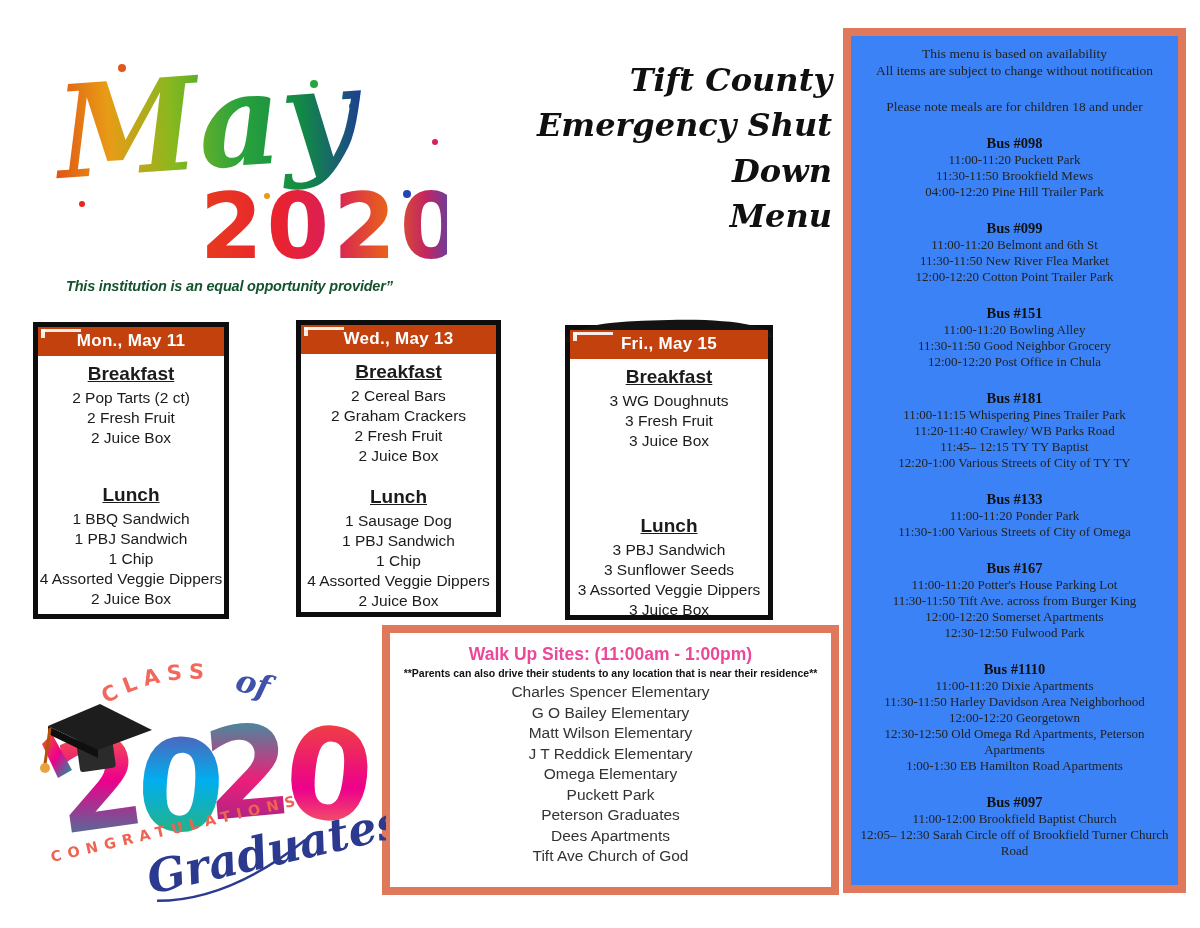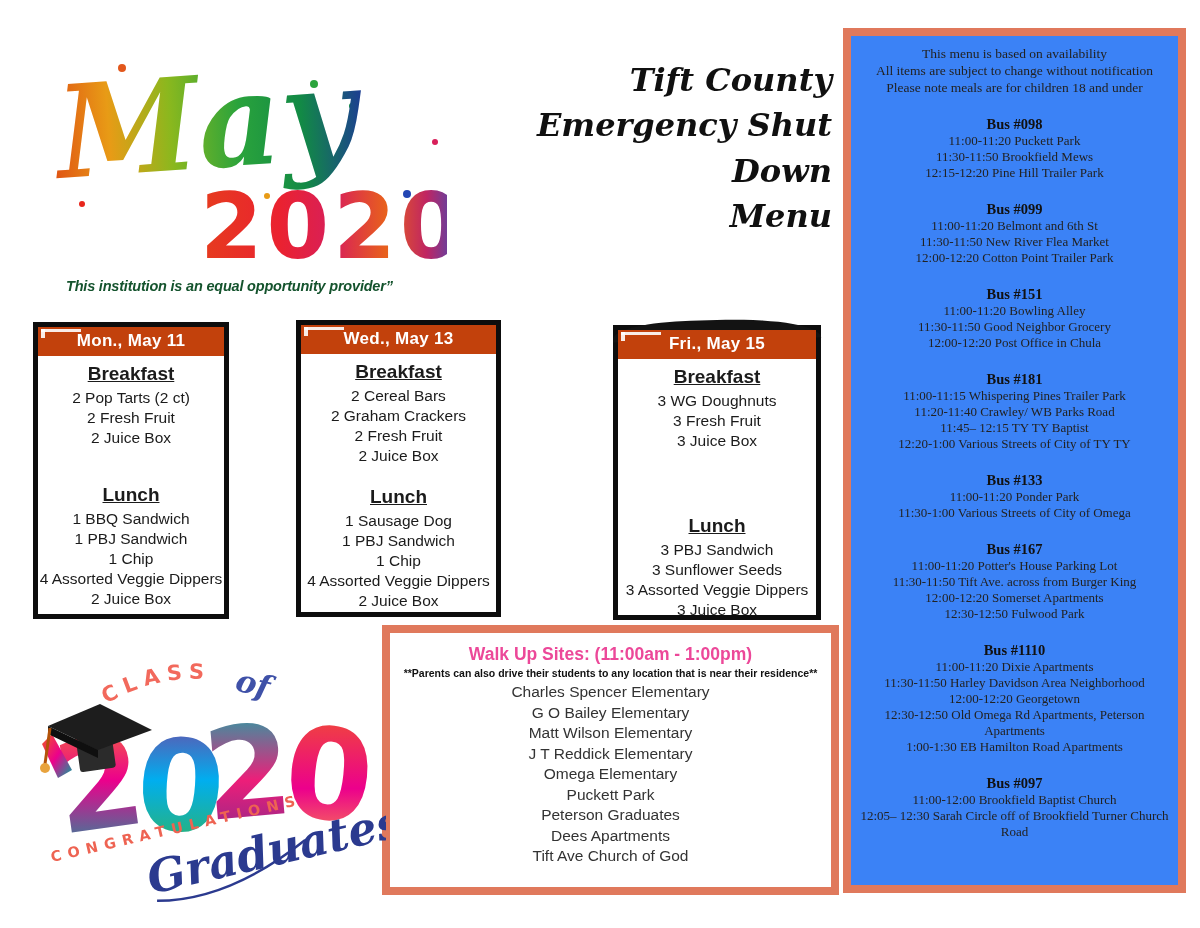--- a/index.html
+++ b/index.html
@@ -27,35 +27,35 @@
   .day-header::after { content:""; position:absolute; left:3px; top:2px;
     width:4px; height:9px; background:#fff; opacity:.9; }
   .day-body { text-align:center; padding-top:7px; color:#1b1b1b; }
   .meal-heading { font-size:19px; font-weight:bold; text-decoration:underline;
     margin-bottom:3px; }
   .meal-item { font-size:15.5px; line-height:20px; }
   .lunch-gap-0 { margin-top:36px; } .lunch-gap-1 { margin-top:20px; } .lunch-gap-2 { margin-top:64px; }
 
   #day-box-0 { left:33px;  top:322px; width:196px; height:297px; }
   #day-box-1 { left:296px; top:320px; width:205px; height:297px; }
-  #day-box-2 { left:565px; top:325px; width:208px; height:295px;margin-left:48px; }
+  #day-box-2 { left:565px; top:325px; width:208px; height:295px; }
 
   
   #walkup-box { left:382px; top:625px; width:457px; height:270px;
     border:8px solid #e0795c; background:#fff; text-align:center; padding-top:11px; }
   .wu-title { font-weight:bold; font-size:17.5px; color:#ec4899; }
   .wu-note  { font-weight:bold; font-size:10.5px; margin:2px 0 3px; color:#111; }
   .wu-site  { font-size:15.5px; line-height:20.5px; color:#333; }
 
   
   #bus-panel { left:843px; top:28px; width:343px; height:865px;
     border:8px solid #e0795c; background:#3b82f6; text-align:center;
     padding:9px 5px;font-family:Liberation Serif, serif; }
   .rp-note { font-size:13.5px; line-height:17px; color:#222; }
-  .rp-age  { font-size:13.5px; line-height:17px; color:#222; }
+  .rp-age  { font-size:13.5px; line-height:17px; margin-top:19px; color:#222; }
   .bus { margin-top:19px; }
   .bus-name { font-weight:bold; font-size:14.5px; line-height:18px; color:#111; }
   .bus-stop { font-size:13px; line-height:16px; color:#222; }
 
   
   #may-art  { left:52px; top:46px; }
   #grad-art { left:38px; top:646px; }
   text { font-family:"DejaVu Sans", sans-serif; }
   .script { font-family:"DejaVu Serif", serif; font-style:italic; font-weight:bold; }
 </style>
@@ -180,21 +180,21 @@
 <div id="bus-panel" class="abs">
   <div class="rp-note">This menu is based on availability</div>
   <div class="rp-note">All items are subject to change without notification</div>
   <div class="rp-age">Please note meals are for children 18 and under</div>
 
   <div class="bus">
     <div class="bus-name">Bus #098</div>
     <div>
         <div class="bus-stop">11:00-11:20 Puckett Park</div>
         <div class="bus-stop">11:30-11:50 Brookfield Mews</div>
-        <div class="bus-stop">12:15-12:20 Pine Hill Trailer Park</div>
+        <div class="bus-stop">04:00-12:20 Pine Hill Trailer Park</div>
       </div>
   </div>
   <div class="bus">
     <div class="bus-name">Bus #099</div>
     <div>
         <div class="bus-stop">11:00-11:20 Belmont and 6th St</div>
         <div class="bus-stop">11:30-11:50 New River Flea Market</div>
         <div class="bus-stop">12:00-12:20 Cotton Point Trailer Park</div>
       </div>
   </div>

